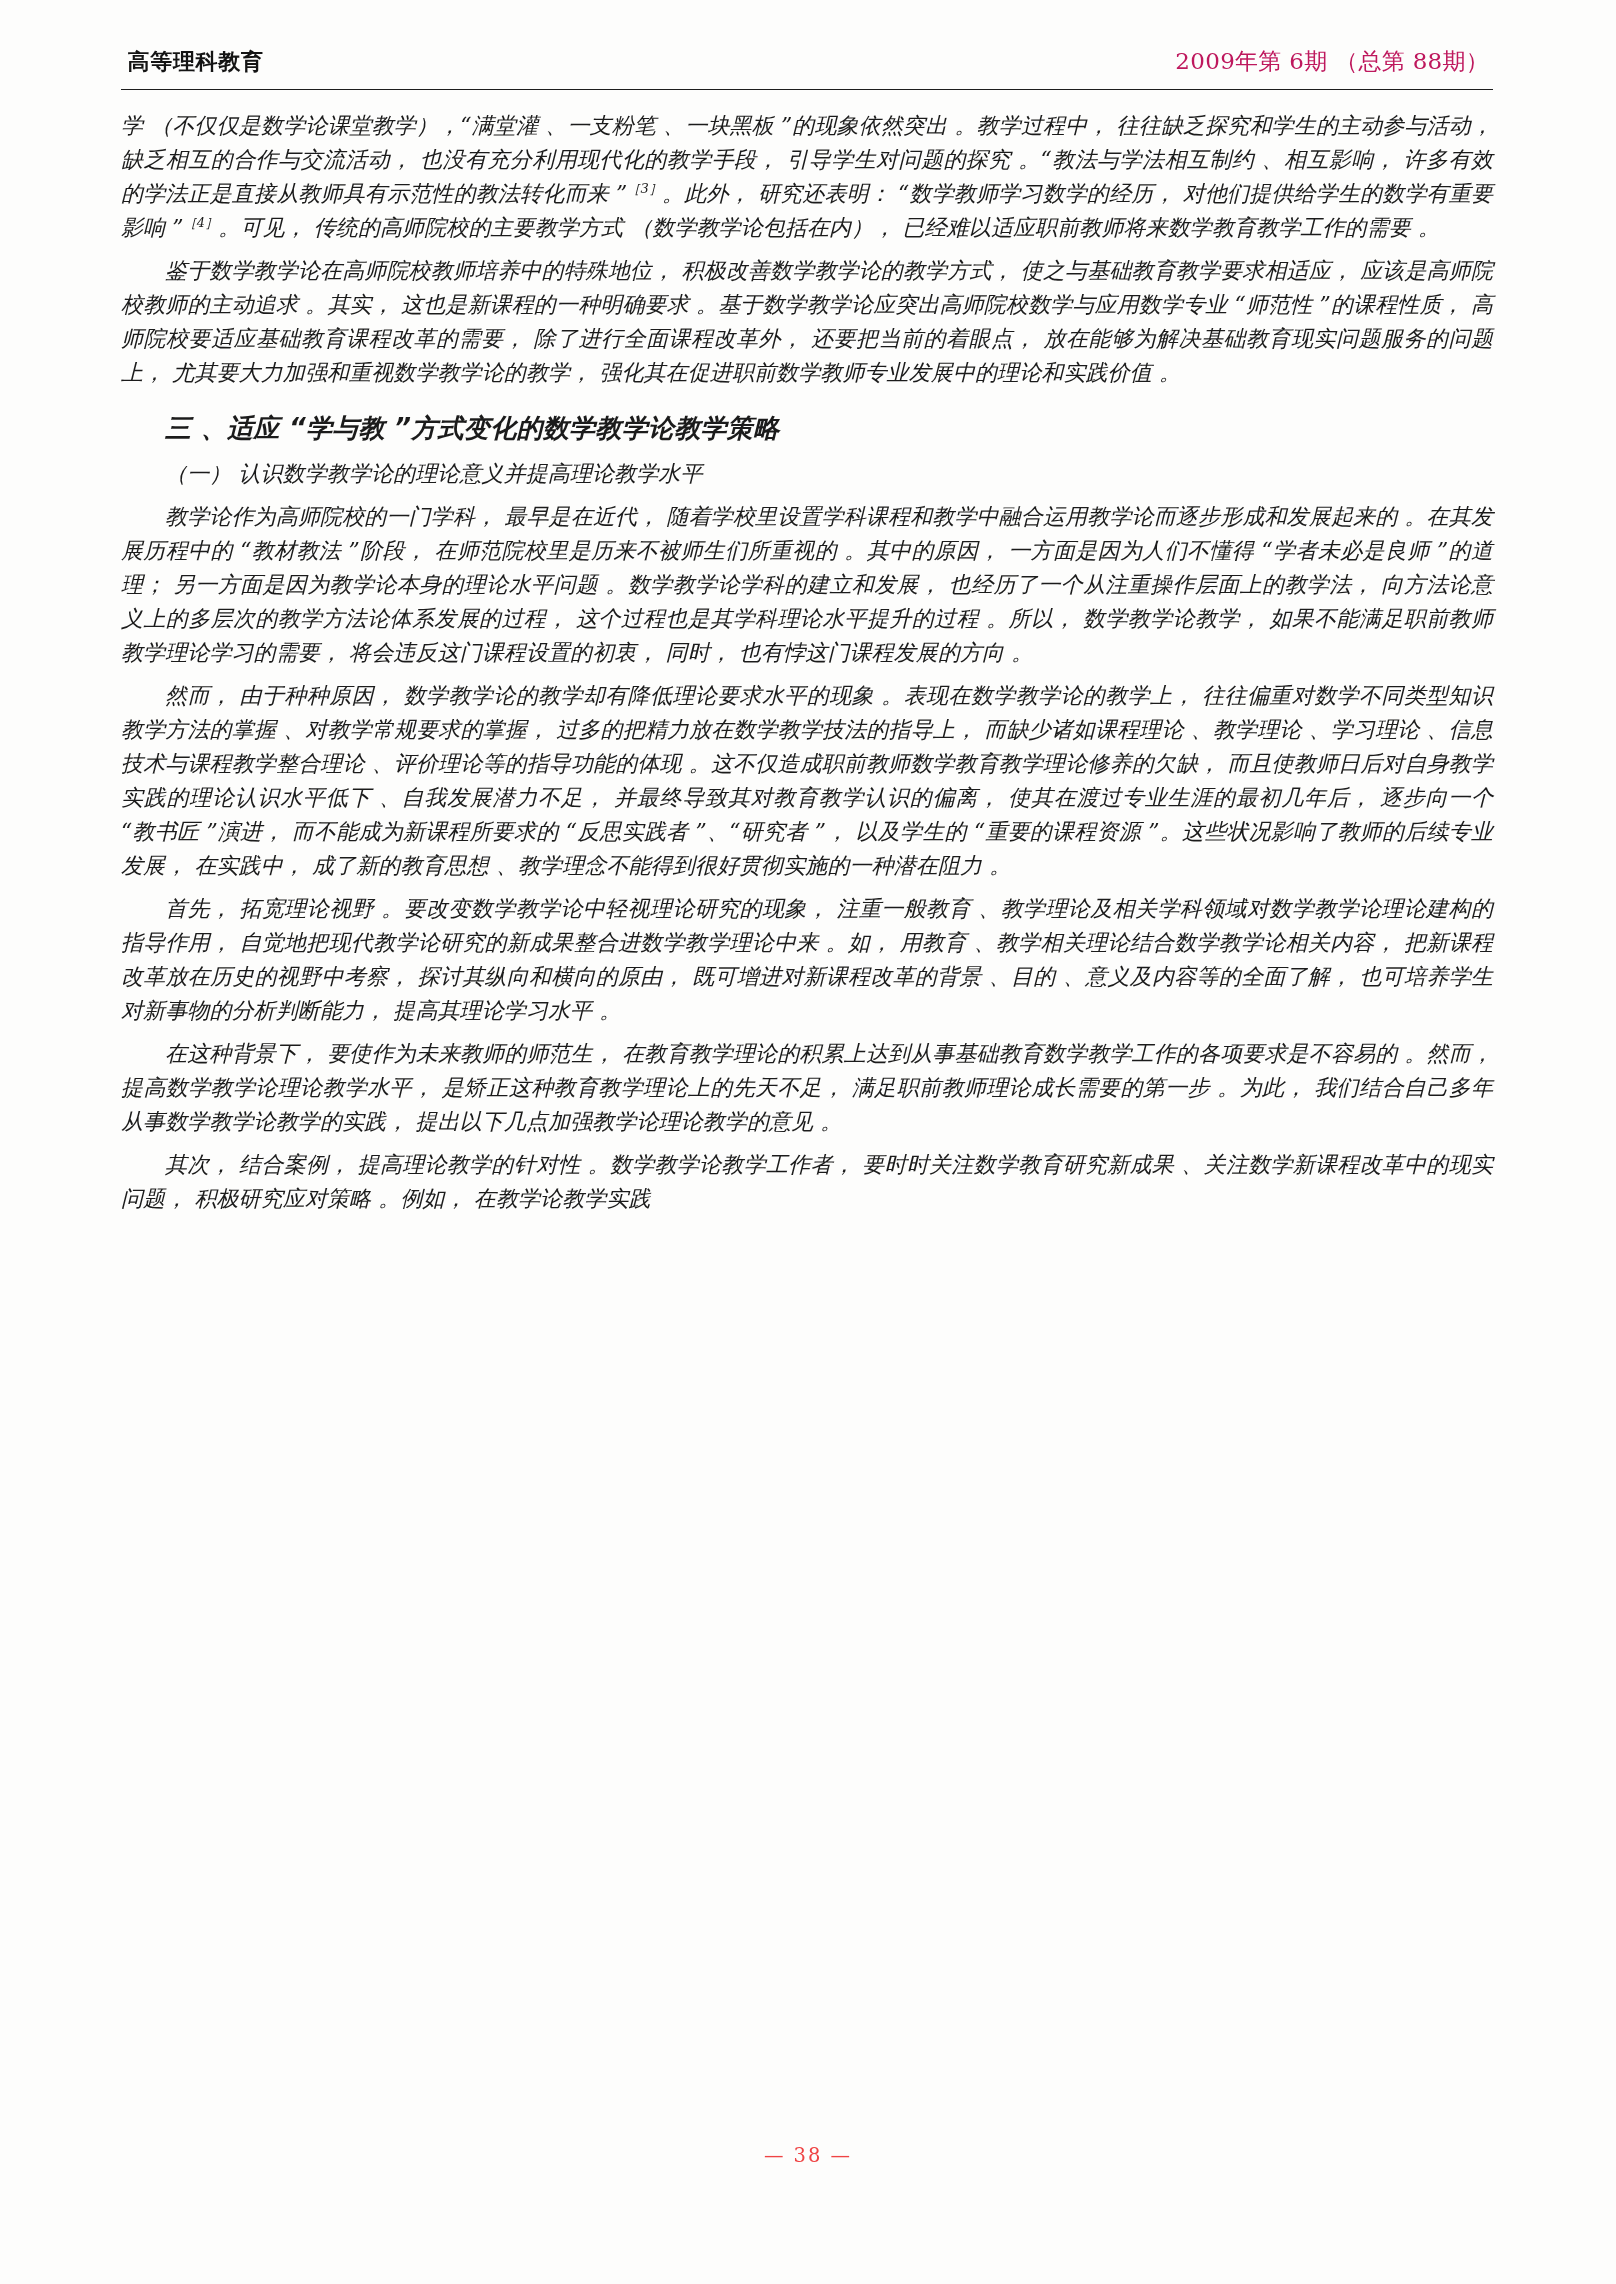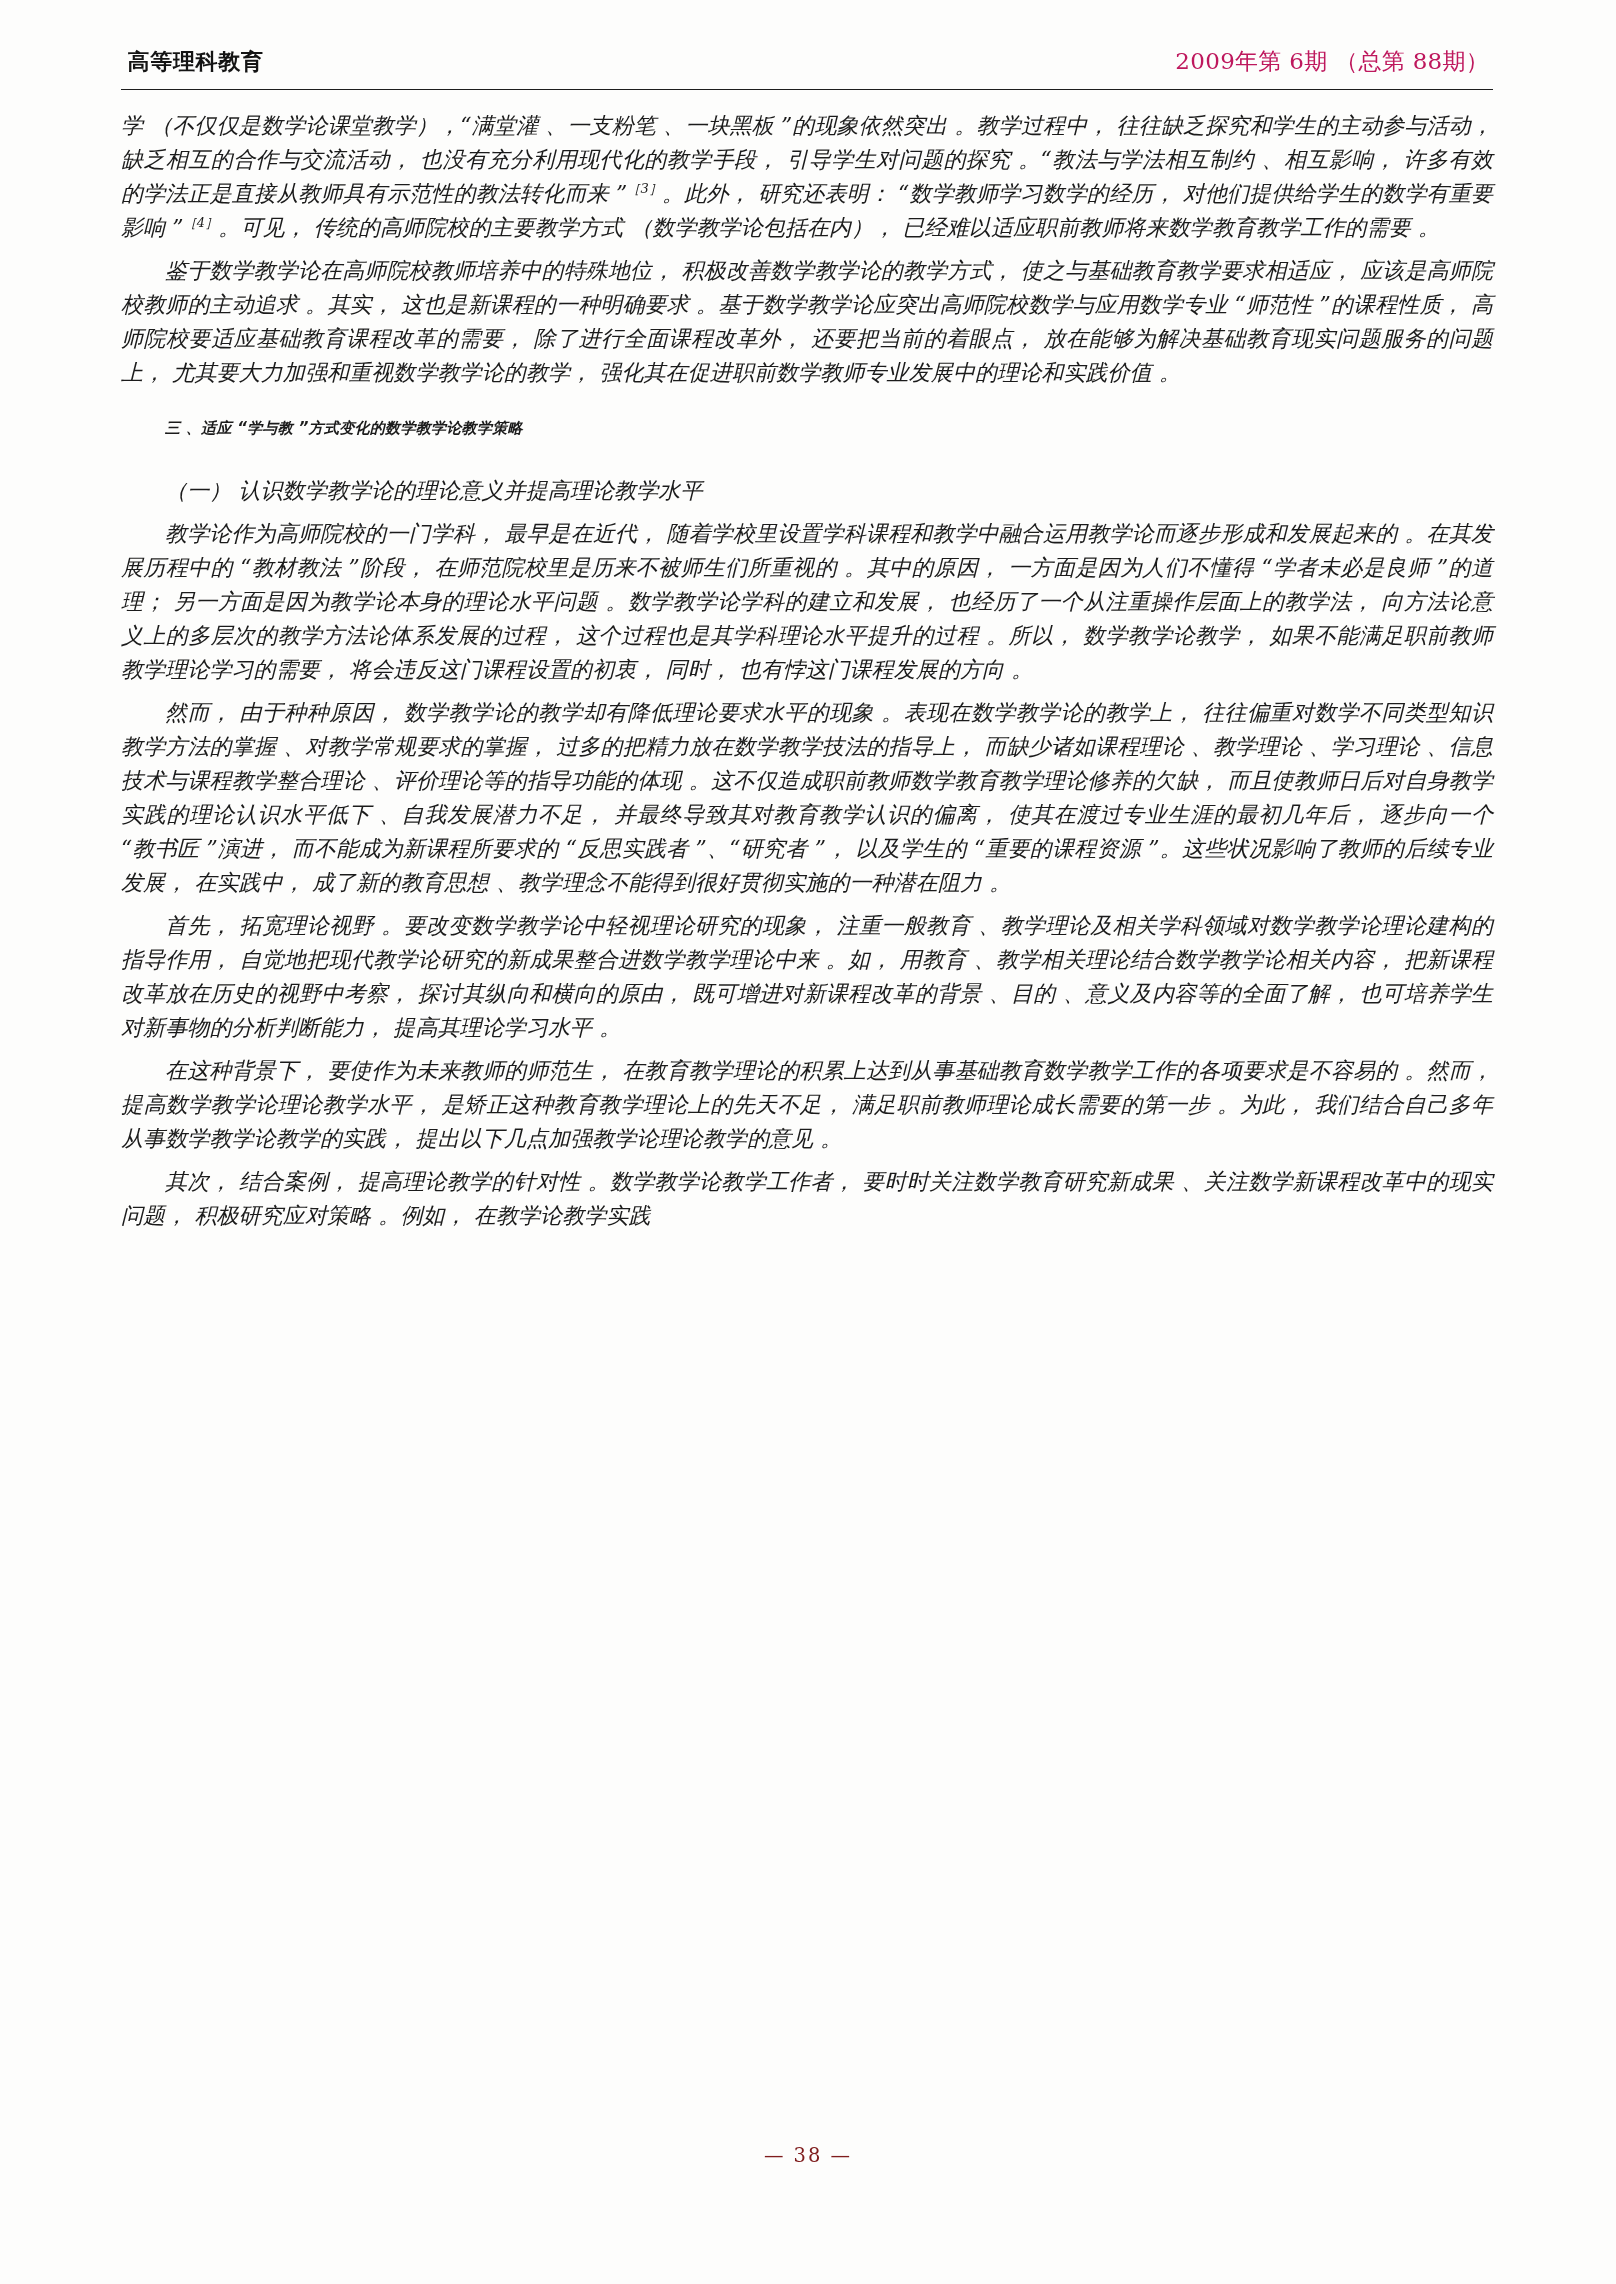--- a/index.html
+++ b/index.html
@@ -74,42 +74,42 @@
     margin-top: 9px;
   }
   sup {
     font-size: 13px;
     vertical-align: super;
     line-height: 0;
   }
   h2.section {
     font-family: "DejaVu Sans", "Liberation Sans", sans-serif;
     font-weight: bold;
-    font-size: 15px;
-    margin: 22px 0 29px 0;
+    font-size: 26px;
+    margin: 22px 0 12px 0;
     text-indent: 44px;
     letter-spacing: 0.3px;
     line-height: 33px;
   }
   p.subsection {
     text-indent: 44px;
     margin-top: 9px;
     margin-bottom: 1.3px;
   }
   
   .footer {
     position: absolute;
     left: 0;
     top: 2144px;
     width: 1616px;
     text-align: center;
     font-size: 19.5px;
     font-family: "DejaVu Serif", "Liberation Serif", serif;
     letter-spacing: 2px;
-    color: #7f1d1d;
+    color: #ef4444;
   }
 </style>
 </head>
 <body>
 
 <div class="page">
   <div class="content">
 
     <div class="header">
       <div class="header-title">高等理科教育</div>

